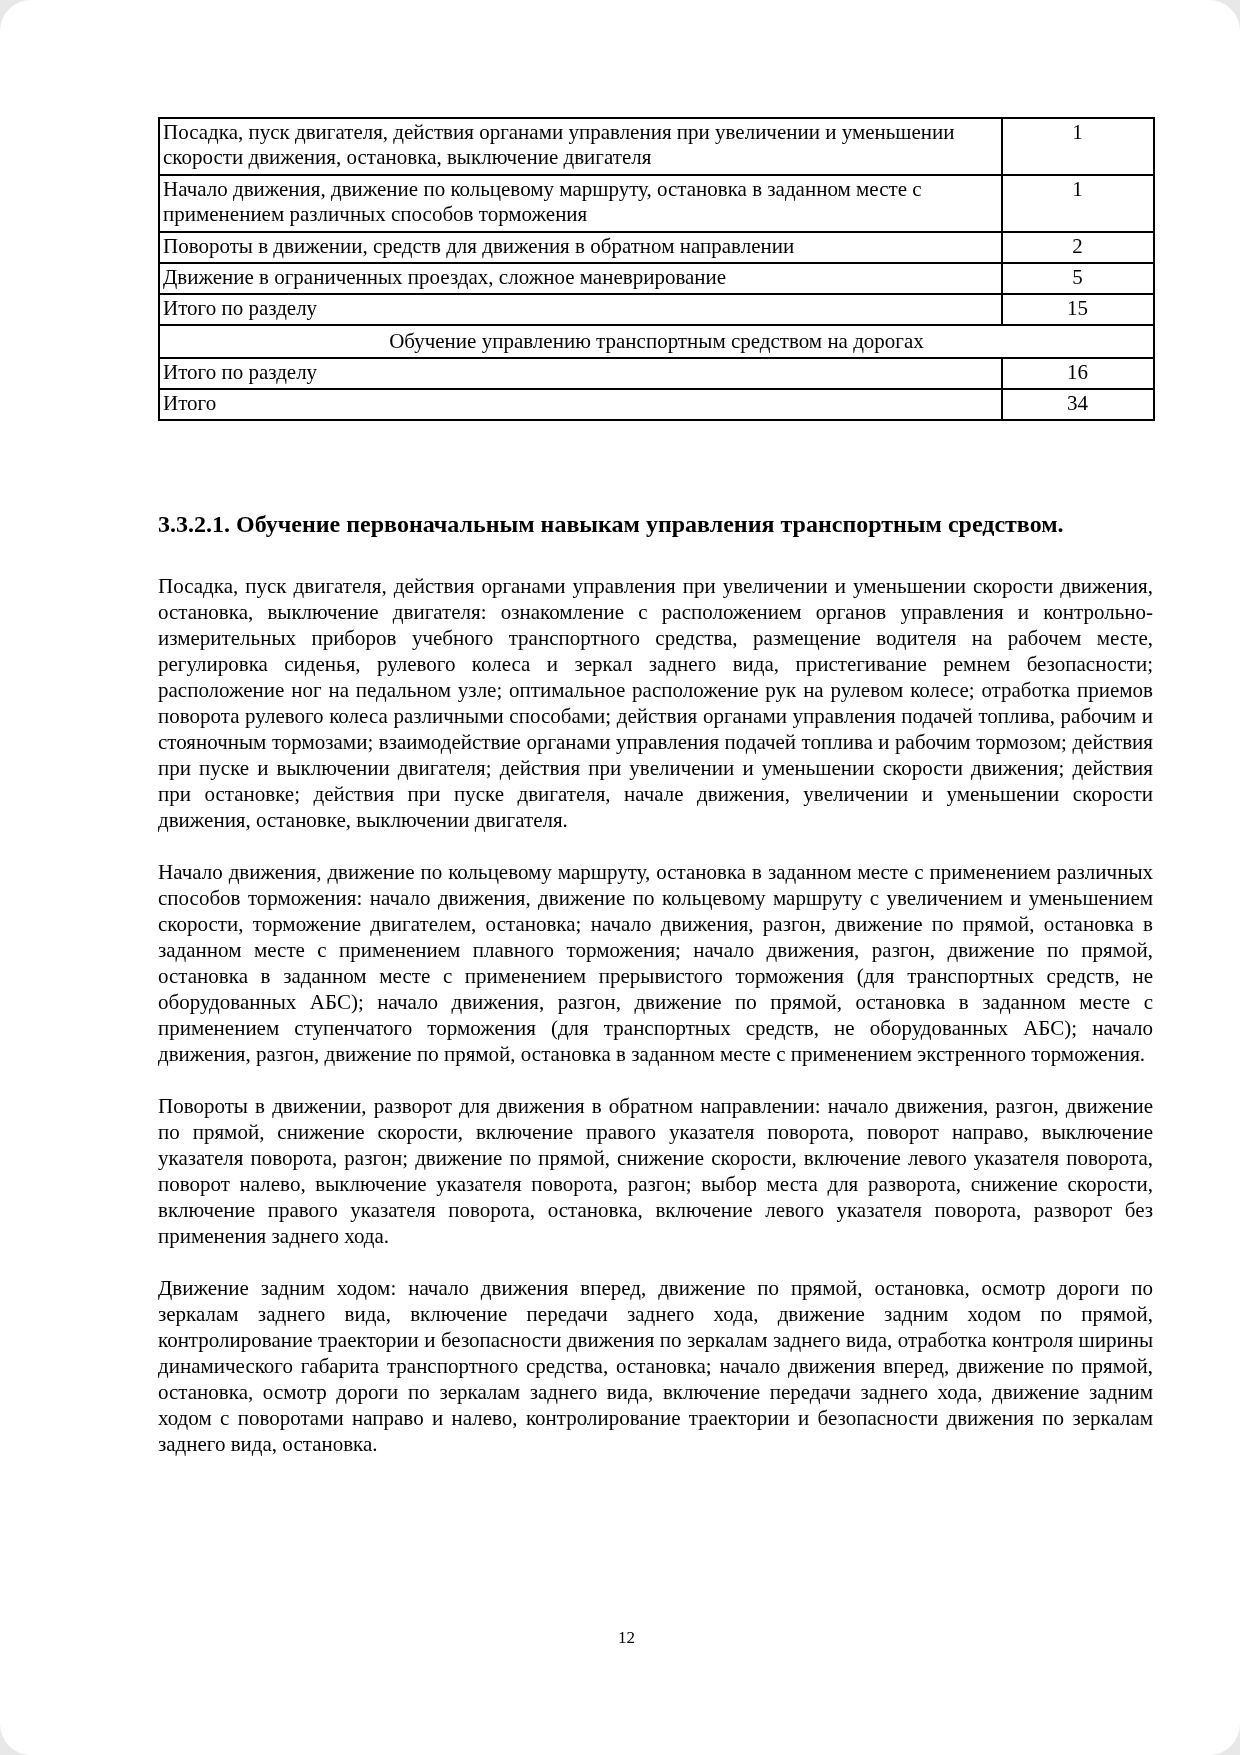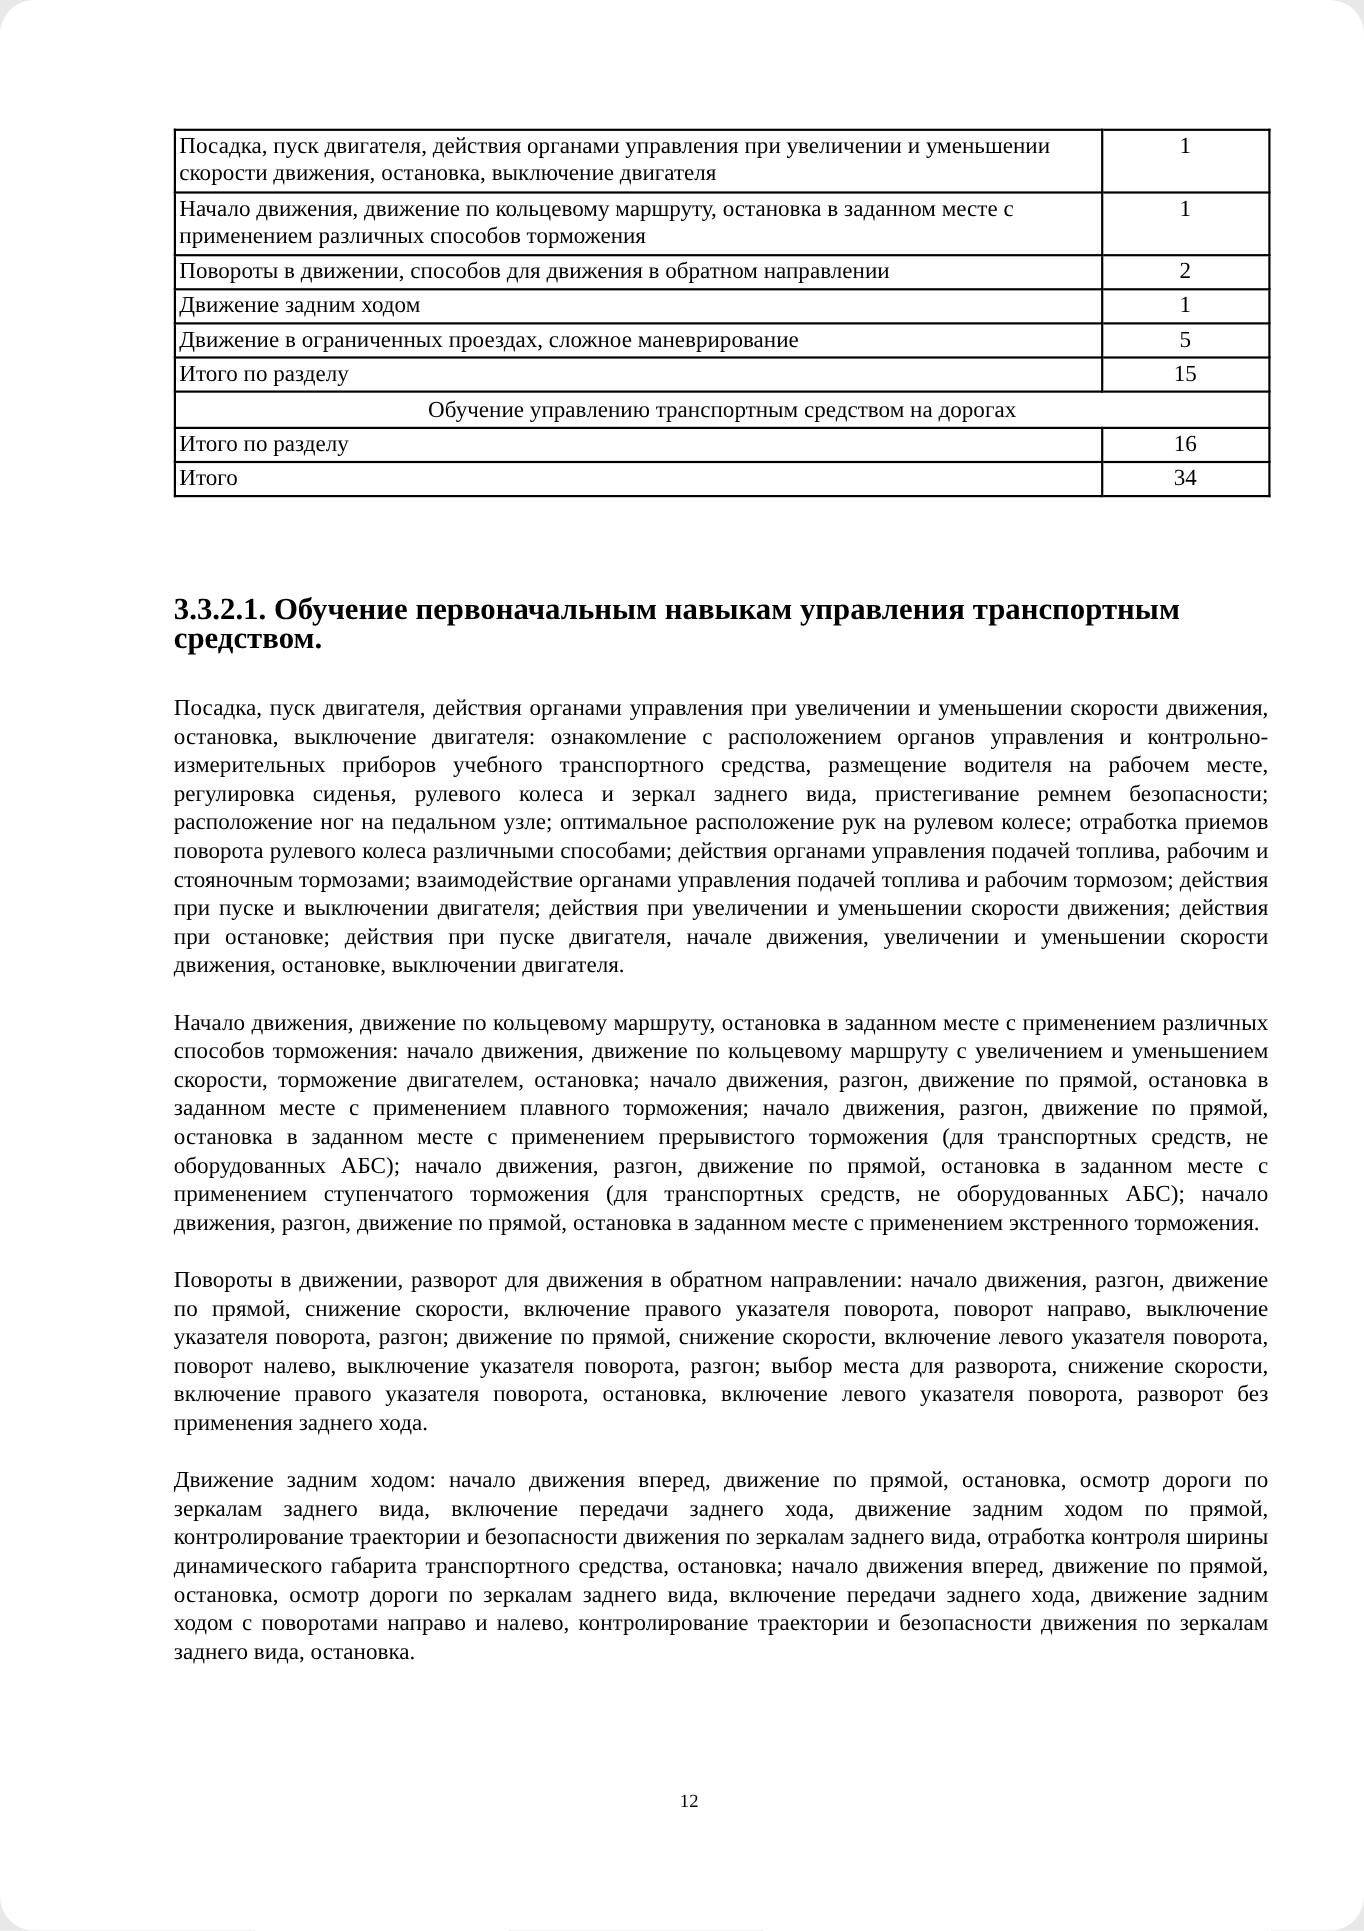--- a/index.html
+++ b/index.html
@@ -38,21 +38,21 @@
   tr.row-2line td { height: 57px; }
   tr.row-1line td { height: 31px; }
   tr.section-row td {
     height: 33px;
     text-align: center;
     vertical-align: middle;
     padding: 1px 4px;
   }
   .section-heading {
     margin-top: 90px;
-    font-size: 28px;
+    font-size: 24px;
     font-weight: bold;
     line-height: 26px;
     text-align: left;
   }
   .body-paragraph {
     margin-top: 26px;
     font-size: 21px;
     line-height: 26px;
     text-align: justify;
   }
@@ -78,26 +78,22 @@
       <tbody>
           <tr class="row-2line">
         <td class="topic-cell">Посадка, пуск двигателя, действия органами управления при увеличении и уменьшении скорости движения, остановка, выключение двигателя</td>
         <td class="hours-cell">1</td>
       </tr>
       <tr class="row-2line">
         <td class="topic-cell">Начало движения, движение по кольцевому маршруту, остановка в заданном месте с применением различных способов торможения</td>
         <td class="hours-cell">1</td>
       </tr>
       <tr class="row-1line">
-        <td class="topic-cell">Повороты в движении, способов для движения в обратном направлении</td>
+        <td class="topic-cell">Повороты в движении, средств для движения в обратном направлении</td>
         <td class="hours-cell">2</td>
-      </tr>
-      <tr class="row-1line">
-        <td class="topic-cell">Движение задним ходом</td>
-        <td class="hours-cell">1</td>
       </tr>
       <tr class="row-1line">
         <td class="topic-cell">Движение в ограниченных проездах, сложное маневрирование</td>
         <td class="hours-cell">5</td>
       </tr>
       <tr class="row-1line">
         <td class="topic-cell">Итого по разделу</td>
         <td class="hours-cell">15</td>
       </tr>
       <tr class="section-row">

